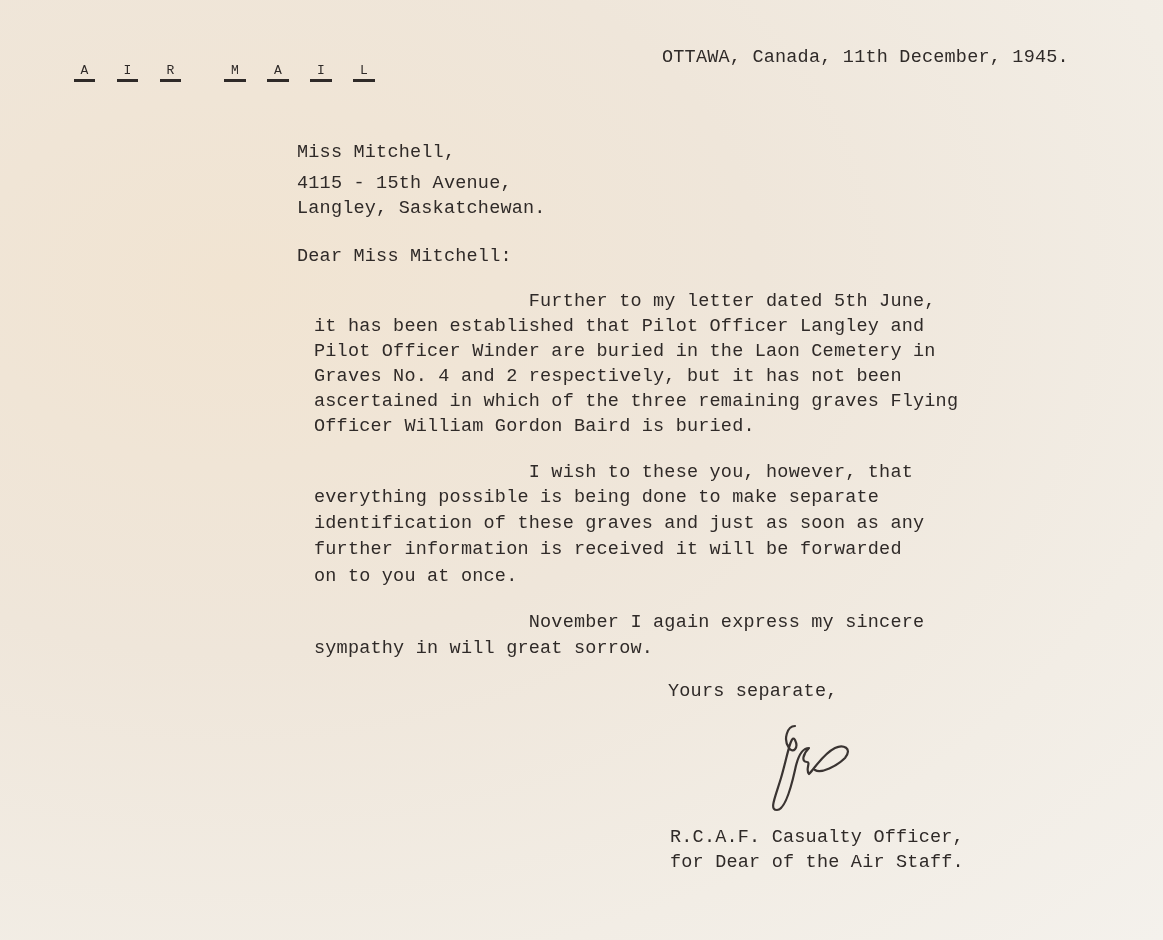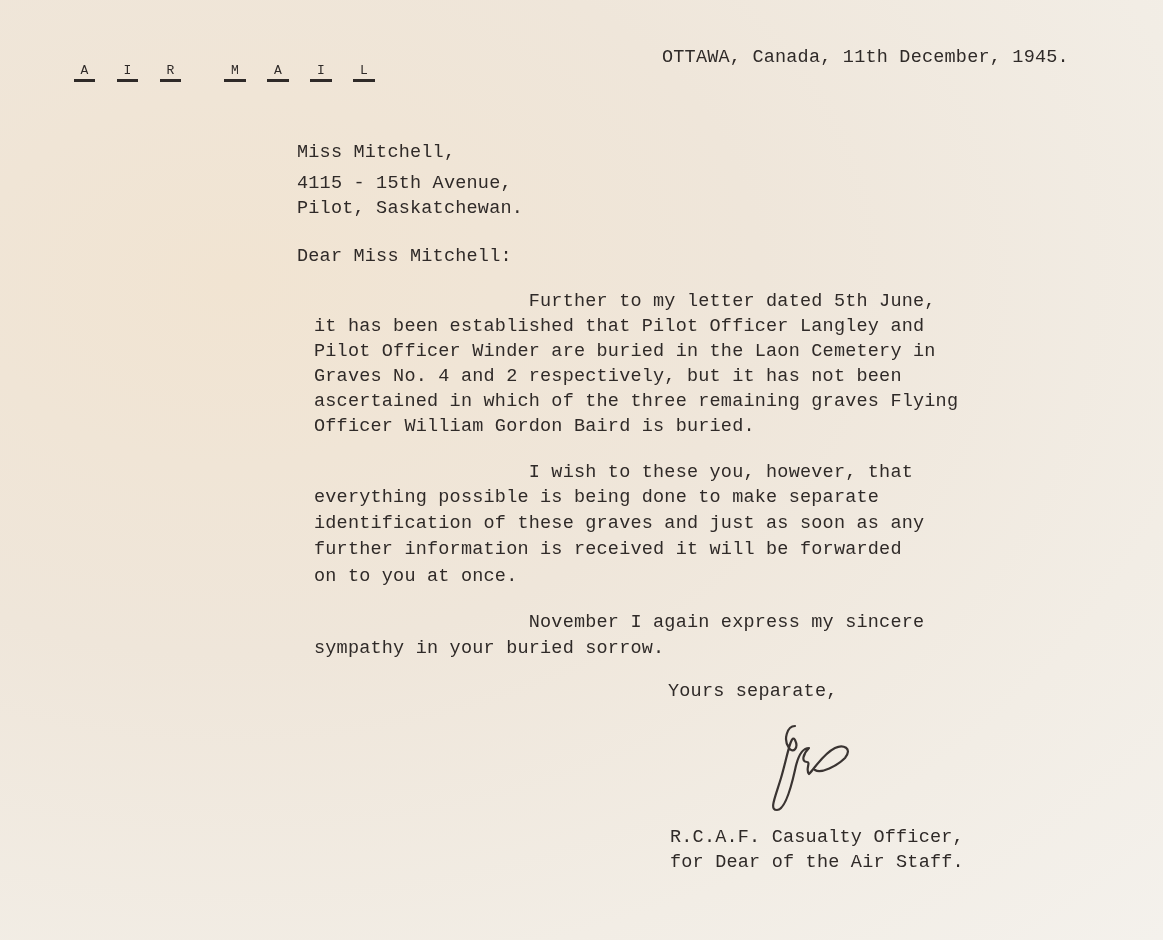--- a/index.html
+++ b/index.html
@@ -22,39 +22,39 @@
 <body>
 
 <div class="t airmail">
   <span class="ch">A</span><span class="gap"></span><span class="ch">I</span><span class="gap"></span><span class="ch">R</span><span class="gap"></span><span class="gap"></span><span class="ch">M</span><span class="gap"></span><span class="ch">A</span><span class="gap"></span><span class="ch">I</span><span class="gap"></span><span class="ch">L</span>
 </div>
 
 <div class="t dateline">OTTAWA, Canada, 11th December, 1945.</div>
 
 <div class="t addr" style="top:140px">Miss Mitchell,</div>
 <div class="t addr" style="top:171px">4115 - 15th Avenue,</div>
-<div class="t addr" style="top:196px">Pilot, Saskatchewan.</div>
+<div class="t addr" style="top:196px">Langley, Saskatchewan.</div>
 
 <div class="t addr" style="top:244px">Dear Miss Mitchell:</div>
 
 <div class="t body" style="top:289px">                   Further to my letter dated 5th June,</div>
 <div class="t body" style="top:314px">it has been established that Pilot Officer Langley and</div>
 <div class="t body" style="top:339px">Pilot Officer Winder are buried in the Laon Cemetery in</div>
 <div class="t body" style="top:364px">Graves No. 4 and 2 respectively, but it has not been</div>
 <div class="t body" style="top:389px">ascertained in which of the three remaining graves Flying</div>
 <div class="t body" style="top:414px">Officer William Gordon Baird is buried.</div>
 
 <div class="t body" style="top:460px">                   I wish to these you, however, that</div>
 <div class="t body" style="top:485px">everything possible is being done to make separate</div>
 <div class="t body" style="top:511px">identification of these graves and just as soon as any</div>
 <div class="t body" style="top:537px">further information is received it will be forwarded</div>
 <div class="t body" style="top:564px">on to you at once.</div>
 
 <div class="t body" style="top:610px">                   November I again express my sincere</div>
-<div class="t body" style="top:636px">sympathy in your buried sorrow.</div>
+<div class="t body" style="top:636px">sympathy in will great sorrow.</div>
 
 <div class="t" style="left:668px; top:681px">Yours separate,</div>
 
 <svg class="sig" width="100" height="100" viewBox="0 0 100 100">
   <path d="M30 8 C 22 8, 18 22, 24 30 C 28 36, 34 30, 30 22 C 26 14, 22 40, 16 60 C 10 80, 4 92, 12 92 C 20 92, 26 70, 30 52 C 32 42, 36 30, 44 30 C 38 36, 36 44, 42 44 C 46 44, 40 52, 44 56 C 50 50, 58 36, 70 30 C 78 26, 88 30, 80 40 C 72 48, 56 56, 50 52" fill="none" stroke="#3a3432" stroke-width="2.2" stroke-linecap="round" stroke-linejoin="round"></path>
 </svg>
 
 <div class="t" style="left:670px; top:827px">R.C.A.F. Casualty Officer,</div>
 <div class="t" style="left:670px; top:852px">for Dear of the Air Staff.</div>
 

